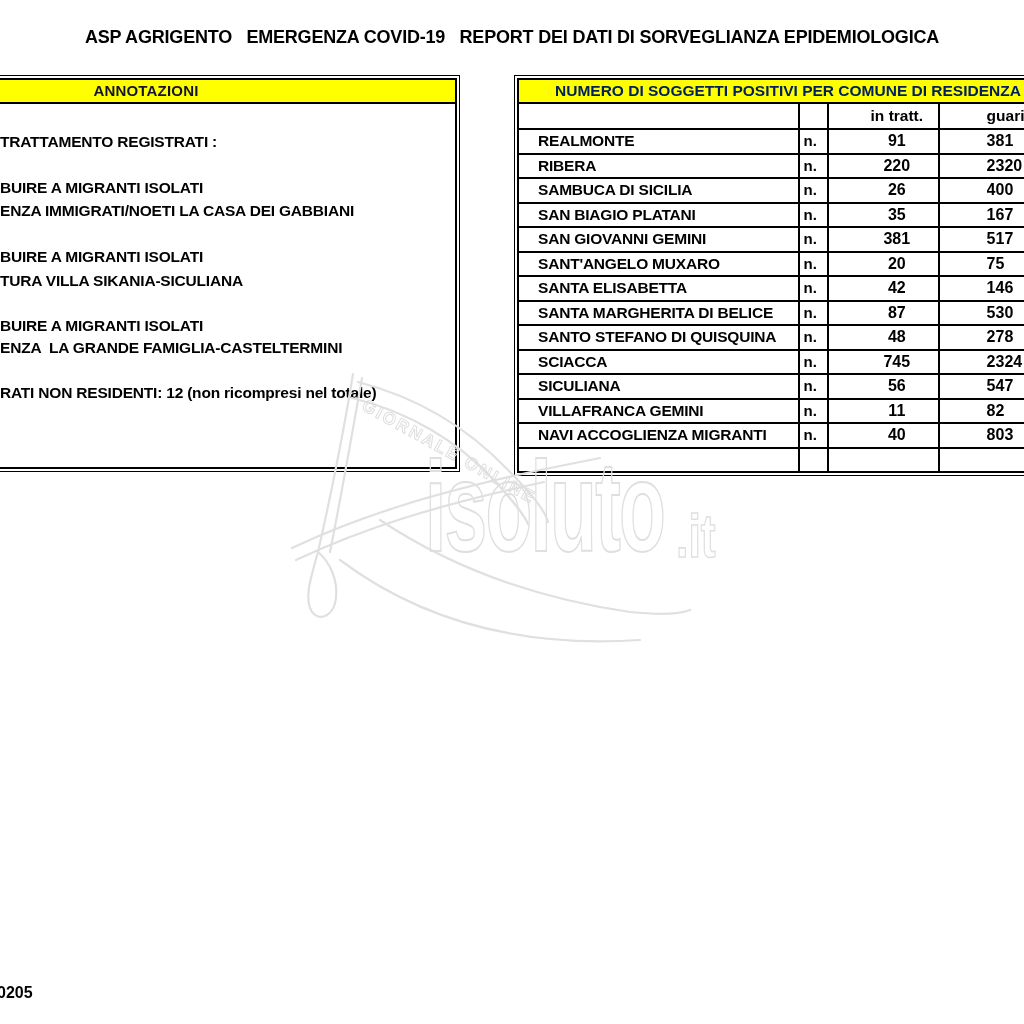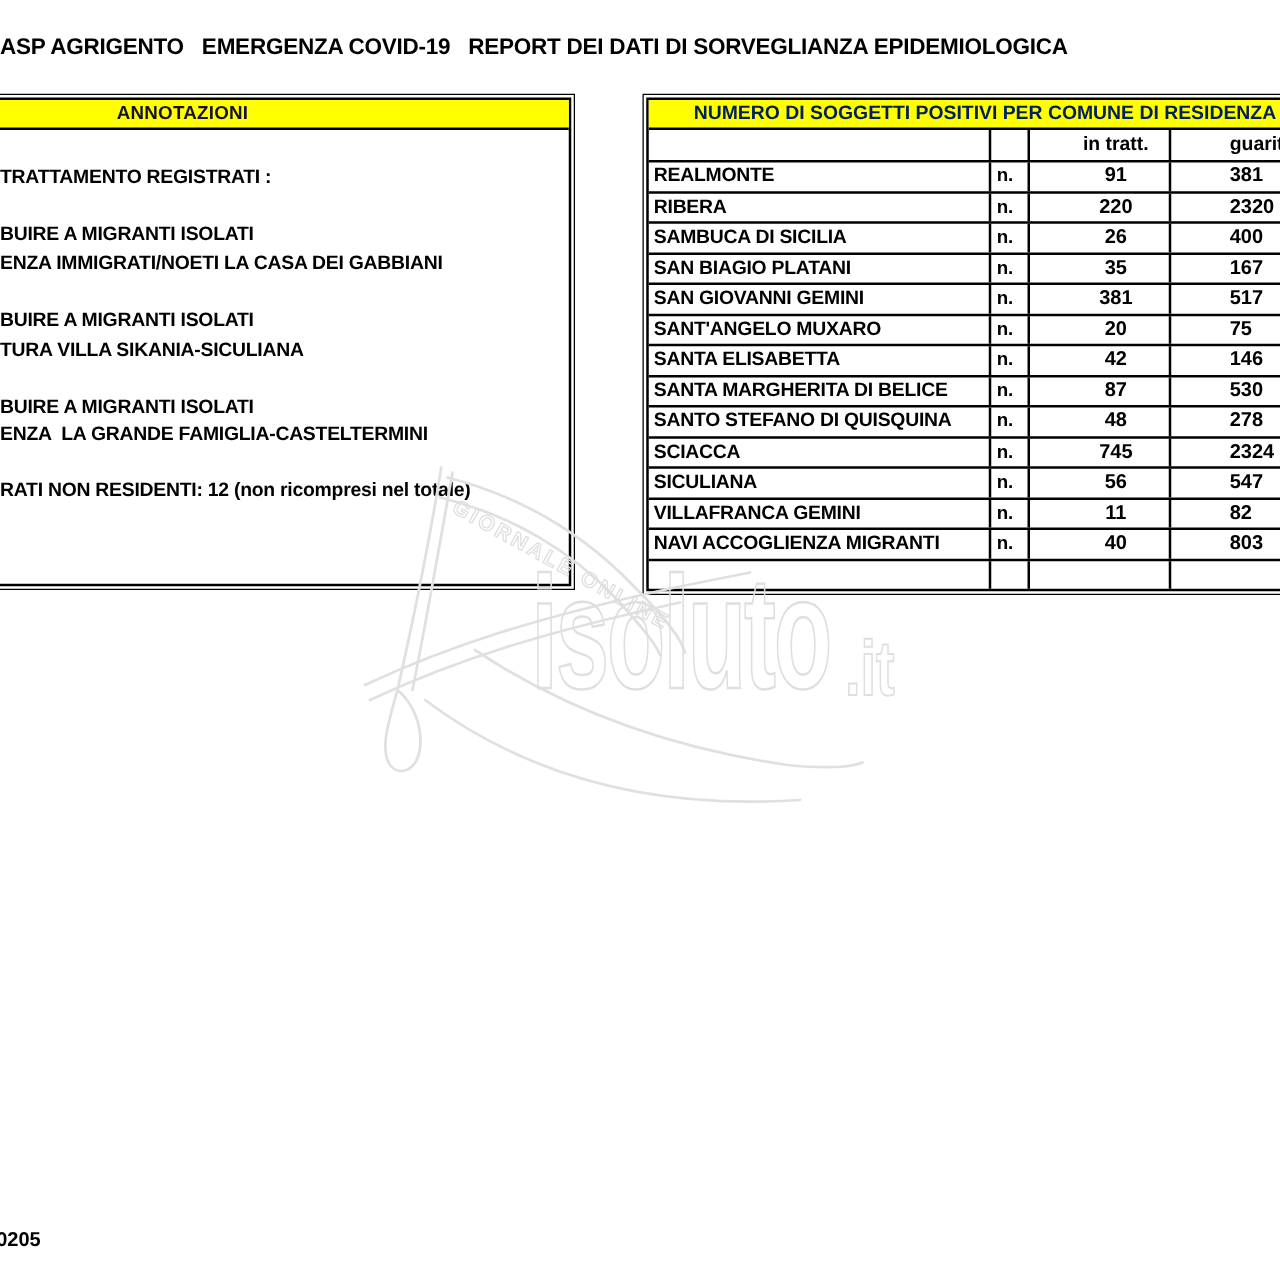--- a/index.html
+++ b/index.html
@@ -5,21 +5,21 @@
   html,body { margin:0; padding:0; }
   body {
     width:1024px; height:1024px; overflow:hidden; background:#ffffff;
     font-family:"Liberation Sans", sans-serif; font-weight:bold; color:#000;
   }
   #canvas { position:relative; width:1024px; height:1024px; overflow:hidden; }
 
   
   .page-title {
     position:absolute; top:27px; left:0; width:100%;
-    text-align:left; font-size:18px; letter-spacing:-0.2px;
+    text-align:center; font-size:18px; letter-spacing:-0.2px;
     white-space:pre; color:#000; z-index:2;
   }
 
   
   .dbox {
     position:absolute; background:#fff;
     border:2px solid #000; outline:1px solid #000; outline-offset:2px;
     box-sizing:border-box; z-index:2;
   }
 
@@ -39,21 +39,21 @@
   .tbl { left:517px; top:78px; width:560px; }
   .tbl-title {
     height:22px; background:#FFFF00; border-bottom:2px solid #000;
     line-height:22px; font-size:15.5px; color:#002060;
     padding-left:36px; white-space:nowrap; overflow:hidden;
   }
   .trow { display:flex; height:22.5px; border-bottom:2px solid #000; }
   .trow.subhead { height:24px; }
   .trow.last { border-bottom:none; }
   .cell { border-right:2px solid #000; box-sizing:content-box; overflow:hidden; }
-  .c-name  { width:277px; padding-left:4px; font-size:15.5px; line-height:22px; white-space:nowrap; letter-spacing:-0.2px; }
+  .c-name  { width:277px; padding-left:19px; font-size:15.5px; line-height:22px; white-space:nowrap; letter-spacing:-0.2px; }
   .c-n     { width:25px;  padding-left:4px; font-size:15px;   line-height:22px; }
   .c-tratt { width:87px;  text-align:center; font-size:16px;  line-height:22px;margin-left:27px; }
   .c-guar  { width:89px;  text-align:left; font-size:16px;  line-height:22px;margin-left:47px; }
   .c-last  { flex:1; border-right:none; padding-left:3px; font-size:15.5px; line-height:22px; white-space:nowrap; }
   .subhead .c-tratt, .subhead .c-guar { font-size:15.5px; line-height:24px; }
 
   
   .footer-frag { position:absolute; left:-3px; top:984px; font-size:16px; z-index:2; }
 
   

